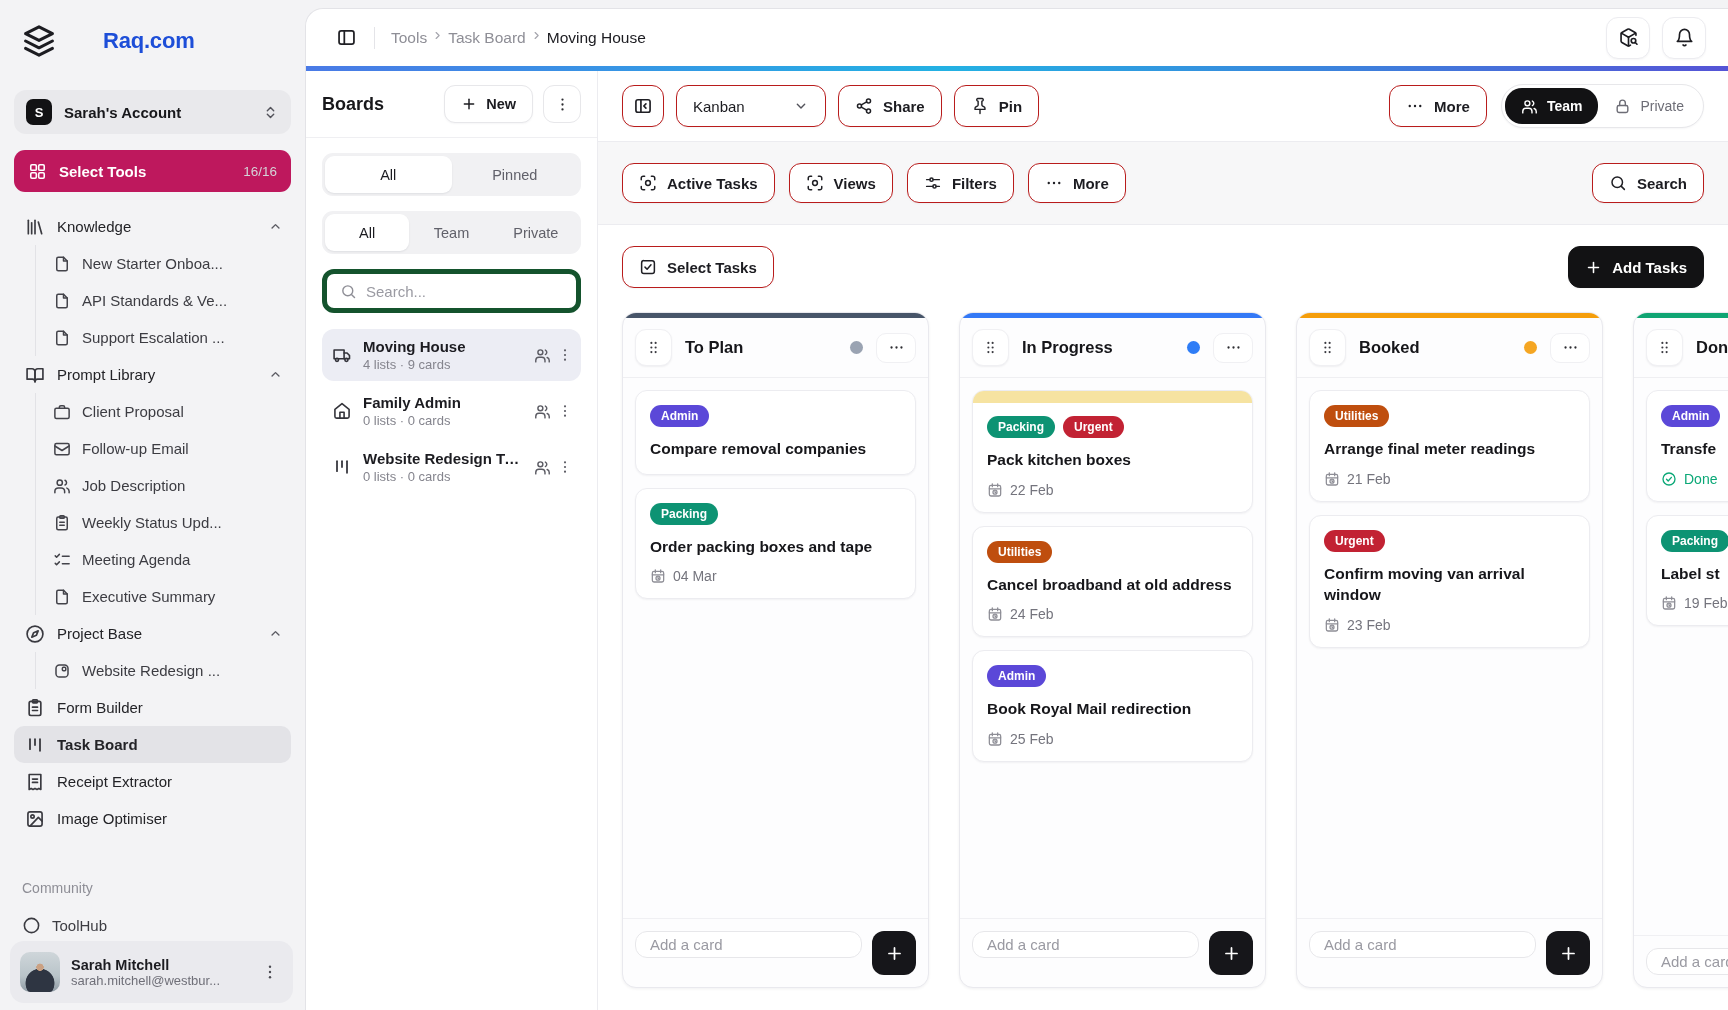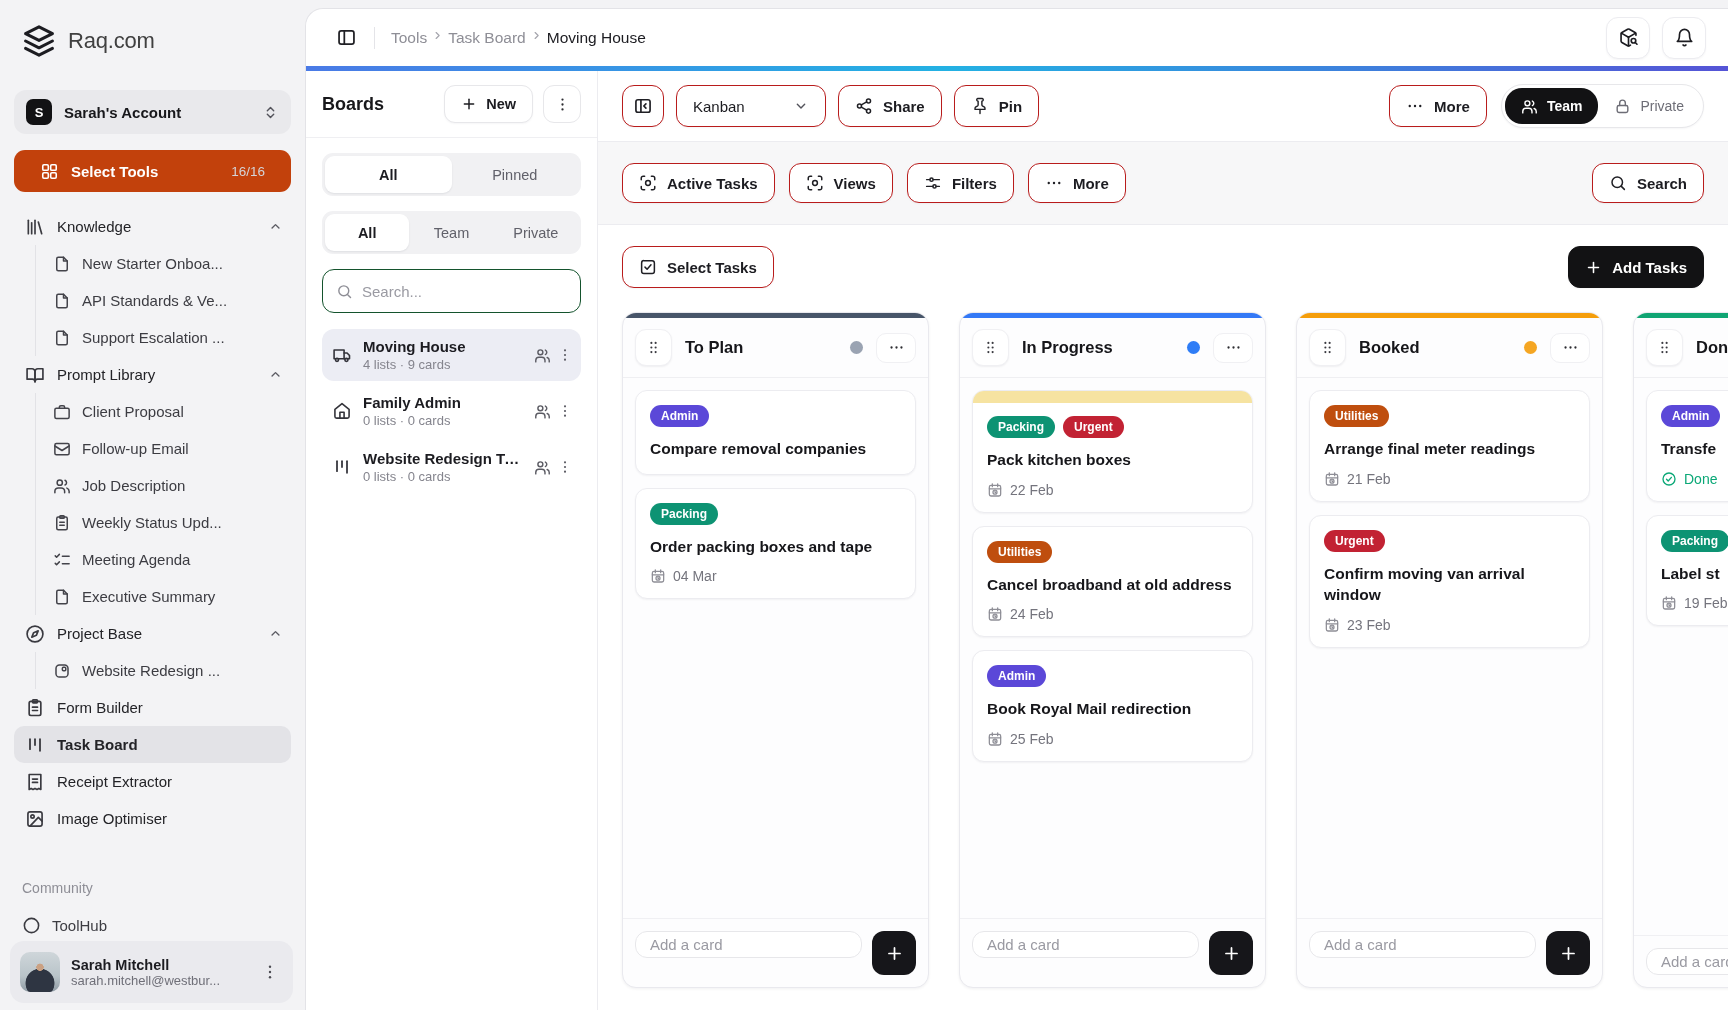--- a/index.html
+++ b/index.html
@@ -5,25 +5,25 @@
   * { margin:0; padding:0; box-sizing:border-box; }
   html,body { width:1728px; height:1010px; overflow:hidden; }
   body { font-family:"Liberation Sans", sans-serif; background:#f3f3f5; color:#18181b; }
   svg { display:block; }
   .app { display:flex; width:1728px; height:1010px; }
 
   
   .sidebar { width:305px; flex-shrink:0; position:relative; padding:0; overflow:hidden; }
   .logo-row { display:flex; align-items:center; gap:12px; padding:24px 22px 6px 22px; }
   .logo-mark { color:#1c1c21; }
-  .logo-text { font-size:22px; font-weight:400; color:#404040; letter-spacing:-.2px; }
+  .logo-text { font-size:22px; font-weight:700; color:#1d4ed8; letter-spacing:-.2px;margin-left:35px; }
   .account-pill { margin:26px 14px 0; height:44px; background:#e9e9ec; border-radius:12px; display:flex; align-items:center; gap:12px; padding:0 12px; cursor:pointer; }
   .account-badge { width:26px; height:26px; border-radius:7px; background:#121214; color:#fff; font-size:13px; font-weight:700; display:flex; align-items:center; justify-content:center; }
   .account-name { font-size:15px; font-weight:600; flex:1; }
-  .select-tools { margin:16px 14px 0; height:42px; background:#c2410c; color:#fff; border-radius:11px; display:flex; align-items:center; gap:12px; padding:0 26px; cursor:pointer; }
+  .select-tools { margin:16px 14px 0; height:42px; background:#be185d; color:#fff; border-radius:11px; display:flex; align-items:center; gap:12px; padding:0 14px; cursor:pointer; }
   .select-tools .label { font-size:15px; font-weight:600; flex:1; }
   .select-tools .count { font-size:13.5px; color:#d4d4d8; }
   .tree { margin:16px 14px 0; }
   .tree-row { display:flex; align-items:center; gap:12px; height:37px; padding:0 8px 0 11px; border-radius:10px; font-size:15px; color:#232327; cursor:pointer; }
   .tree-row.active { background:#e3e3e7; font-weight:600; }
   .tree-row .t-icon { color:#3a3a40; flex-shrink:0; }
   .tree-row .chev { margin-left:auto; color:#5b5b63; }
   .children { margin-left:21px; border-left:1.5px solid #e2e2e6; }
   .child-row { display:flex; align-items:center; gap:11px; height:37px; padding-left:17px; font-size:15px; color:#3c3c42; cursor:pointer; }
   .child-row .t-icon { color:#43434a; flex-shrink:0; }
@@ -58,22 +58,22 @@
 
   
   .boards-panel { width:292px; flex-shrink:0; border-right:1px solid #ececf0; padding:14px 16px 0; display:flex; flex-direction:column; }
   .bp-header { display:flex; align-items:center; gap:10px; }
   .bp-title { font-size:18px; font-weight:700; flex:1; }
   .bp-new { display:flex; align-items:center; gap:9px; height:38px; padding:0 16px; background:#fff; border:1px solid #e7e7ea; border-radius:11px; font-size:14.5px; font-weight:600; color:#1c1c21; cursor:pointer; box-shadow:0 1px 2px rgba(16,24,40,.04); }
   .bp-kebab { width:38px; height:38px; background:#fff; border:1px solid #e7e7ea; border-radius:11px; display:flex; align-items:center; justify-content:center; color:#2c2c31; cursor:pointer; }
   .bp-sep { height:1px; background:#efeff2; margin:14px -16px 0; }
   .tabs { margin-top:15px; background:#f1f1f3; border-radius:11px; padding:3px; display:flex; height:43px; }
   .tab { flex:1; display:flex; align-items:center; justify-content:center; border-radius:9px; font-size:14.5px; color:#61616a; cursor:pointer; }
-  .tab.on { background:#fff; color:#1c1c21; font-weight:700; box-shadow:0 1px 2px rgba(16,24,40,.08); }
-  .bp-search { margin-top:15px; height:44px; border:1px solid #14532d; border-radius:12px; display:flex; align-items:center; gap:9px; padding:0 13px; color:#8e8e96; }
+  .tab.on { background:#fff; color:#1c1c21; font-weight:400; box-shadow:0 1px 2px rgba(16,24,40,.08); }
+  .bp-search { margin-top:15px; height:44px; border:5px solid #14532d; border-radius:12px; display:flex; align-items:center; gap:9px; padding:0 13px; color:#8e8e96; }
   .bp-search input { border:none; outline:none; flex:1; font-size:15px; font-family:inherit; background:transparent; color:#1c1c21; }
   .bp-search input::placeholder { color:#9a9aa2; }
   .board-list { margin-top:16px; display:flex; flex-direction:column; gap:4px; }
   .board-item { display:flex; align-items:center; gap:11px; padding:9px 8px 9px 10px; border-radius:12px; cursor:pointer; }
   .board-item.on { background:#ecedf4; }
   .bi-icon { color:#33333a; flex-shrink:0; }
   .bi-texts { flex:1; min-width:0; }
   .bi-name { font-size:15px; font-weight:600; color:#1c1c21; white-space:nowrap; overflow:hidden; text-overflow:ellipsis; }
   .bi-meta { font-size:13px; color:#84848d; margin-top:2px; }
   .bi-actions { display:flex; align-items:center; gap:6px; color:#5b5b63; }

